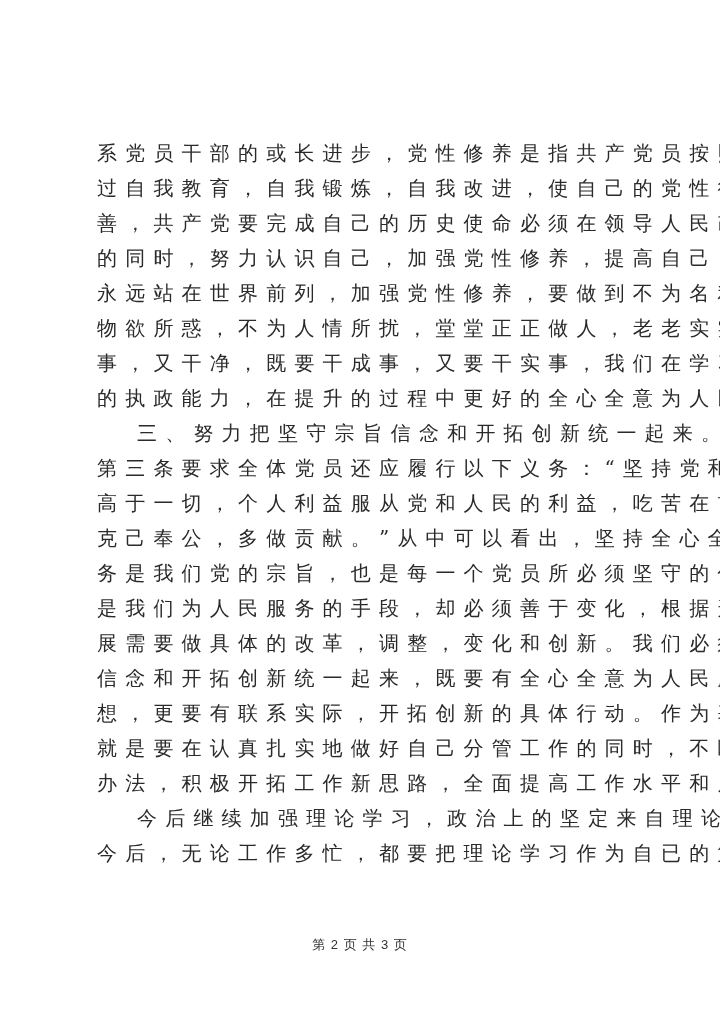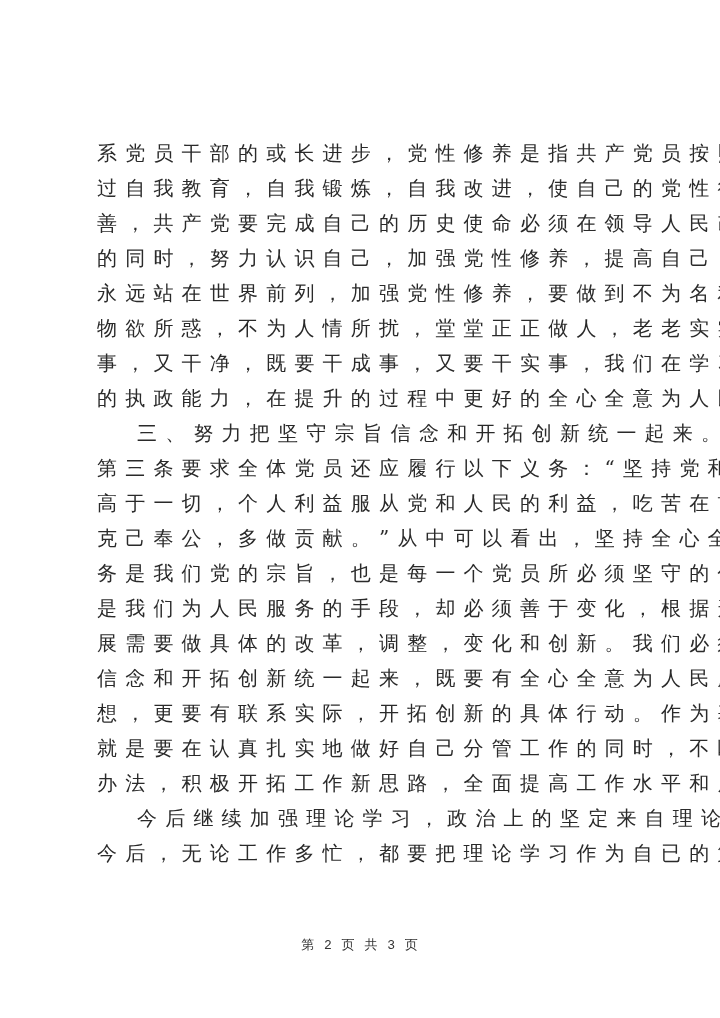--- a/index.html
+++ b/index.html
@@ -10,21 +10,21 @@
     font-family: "DejaVu Serif", "Liberation Serif", serif;
     font-size: 20px; color: #2a2a2a;
   }
   .line {
     height: 35px; line-height: 35px; white-space: nowrap;
     letter-spacing: 8.2px;
   }
   .indent { padding-left: 40px; }
   .footer {
     position: absolute; left: 0; width: 720px; top: 936px; text-align: center;
-    font-family: Liberation Mono, monospace;
+    font-family: Liberation Sans, sans-serif;
     font-size: 13px; color: #333333; letter-spacing: 1px;
   }
 </style>
 </head>
 <body>
 
 <div class="page">
   <div class="body-text" id="body-text">
       <div class="line">系党员干部的或长进步，党性修养是指共产党员按照党性原则通</div>
       <div class="line">过自我教育，自我锻炼，自我改进，使自己的党性得到增强利完</div>

